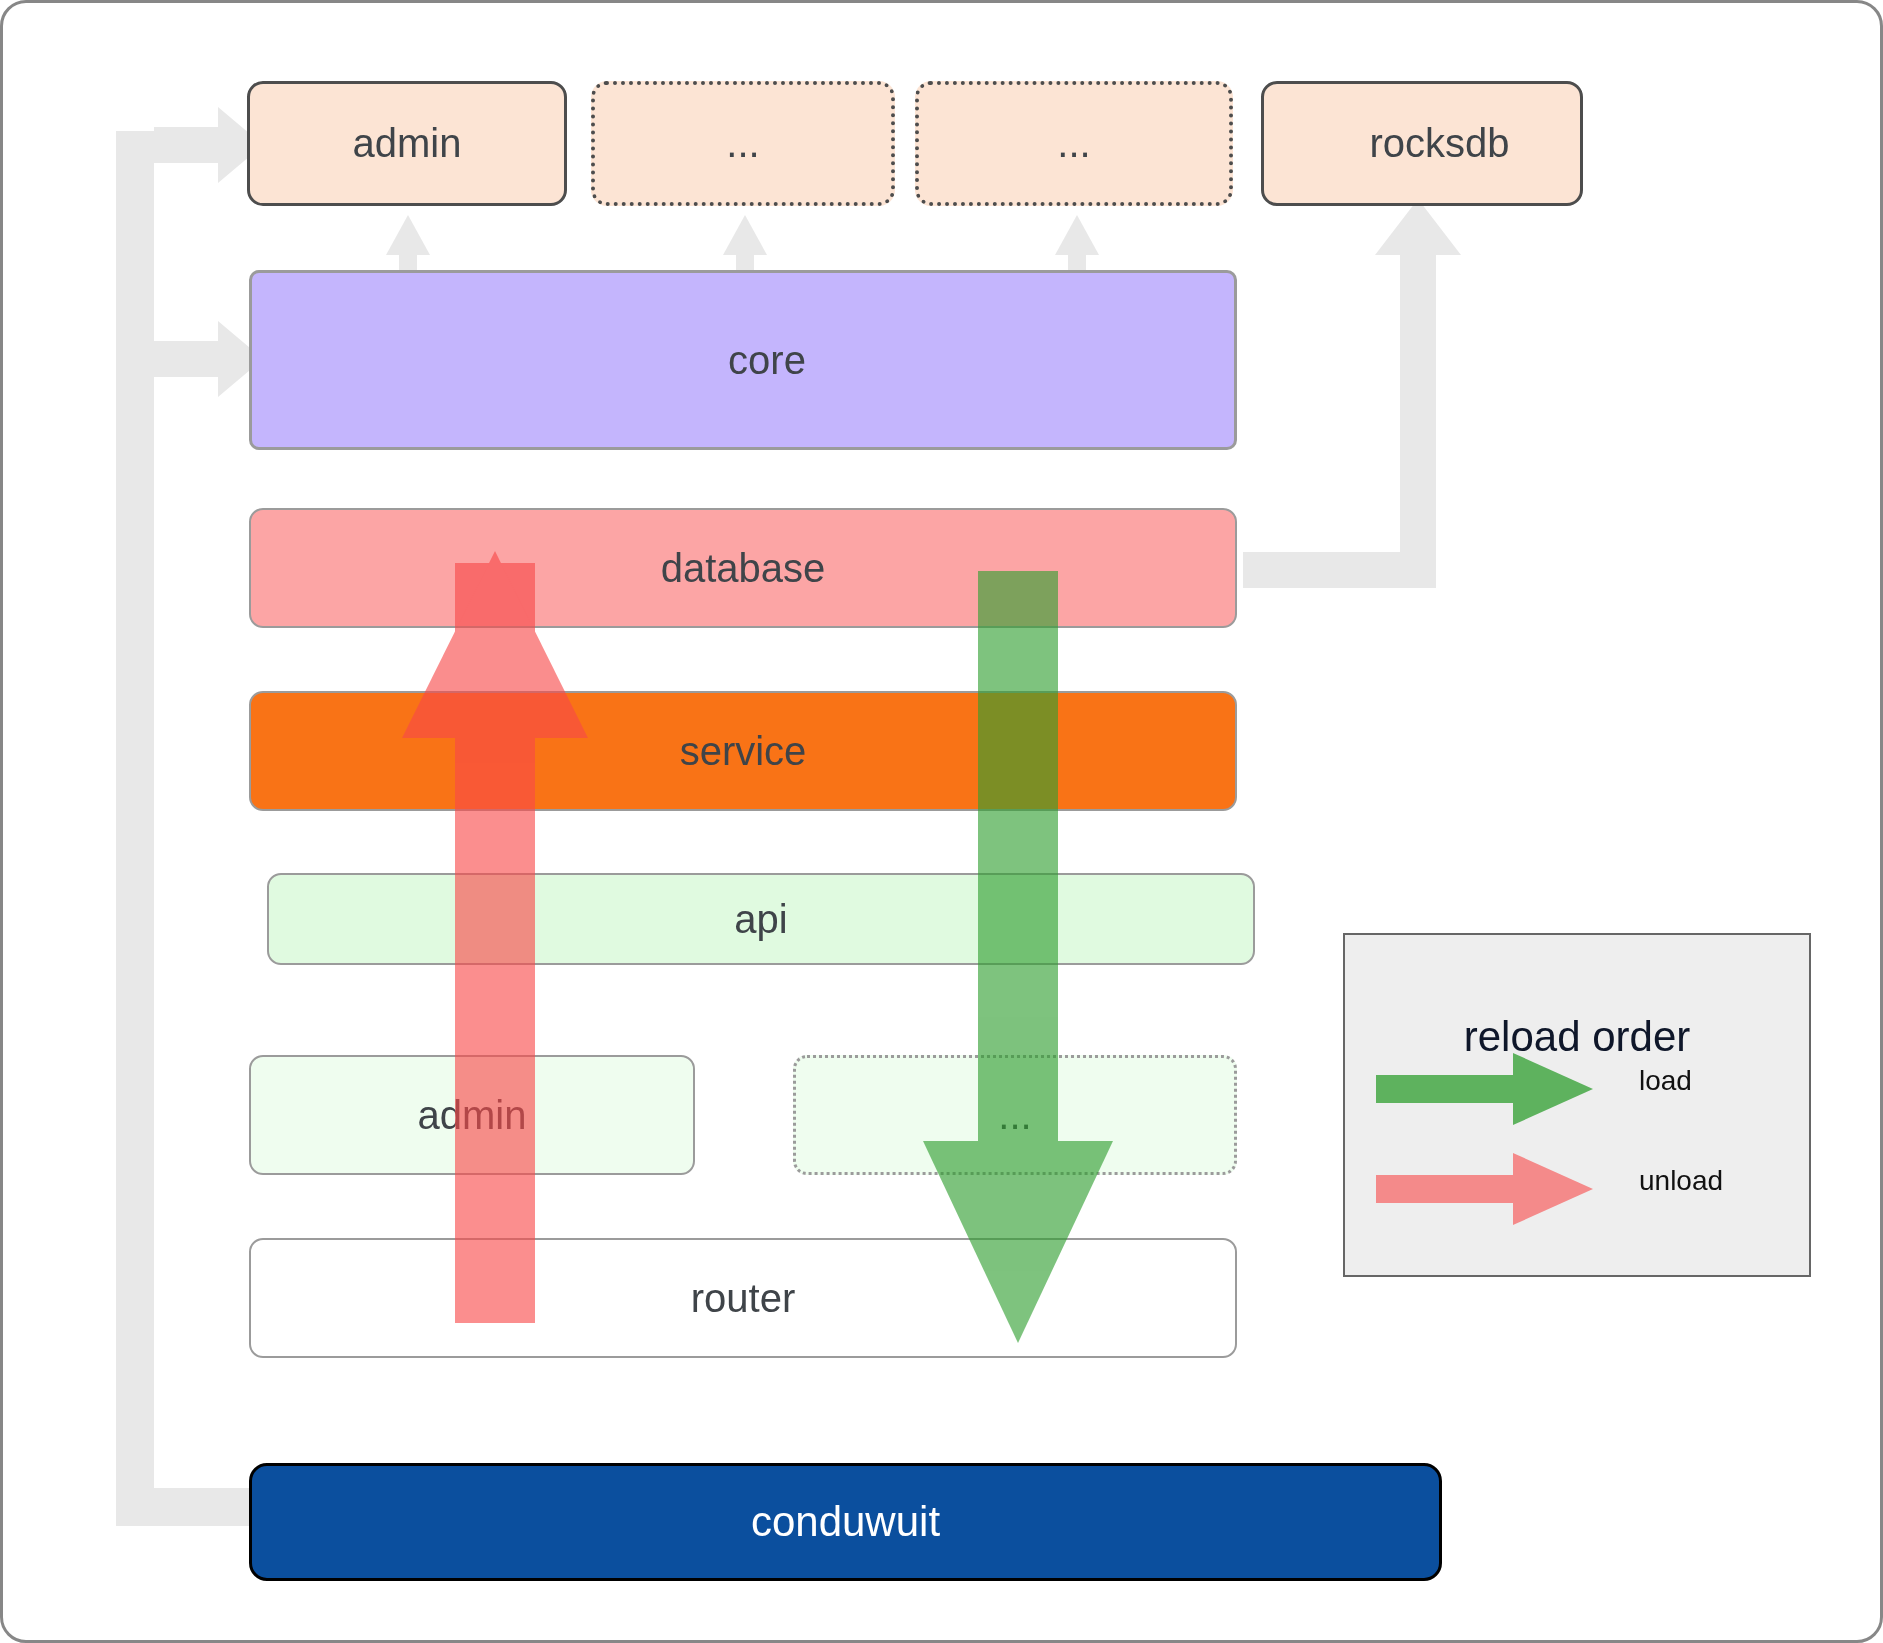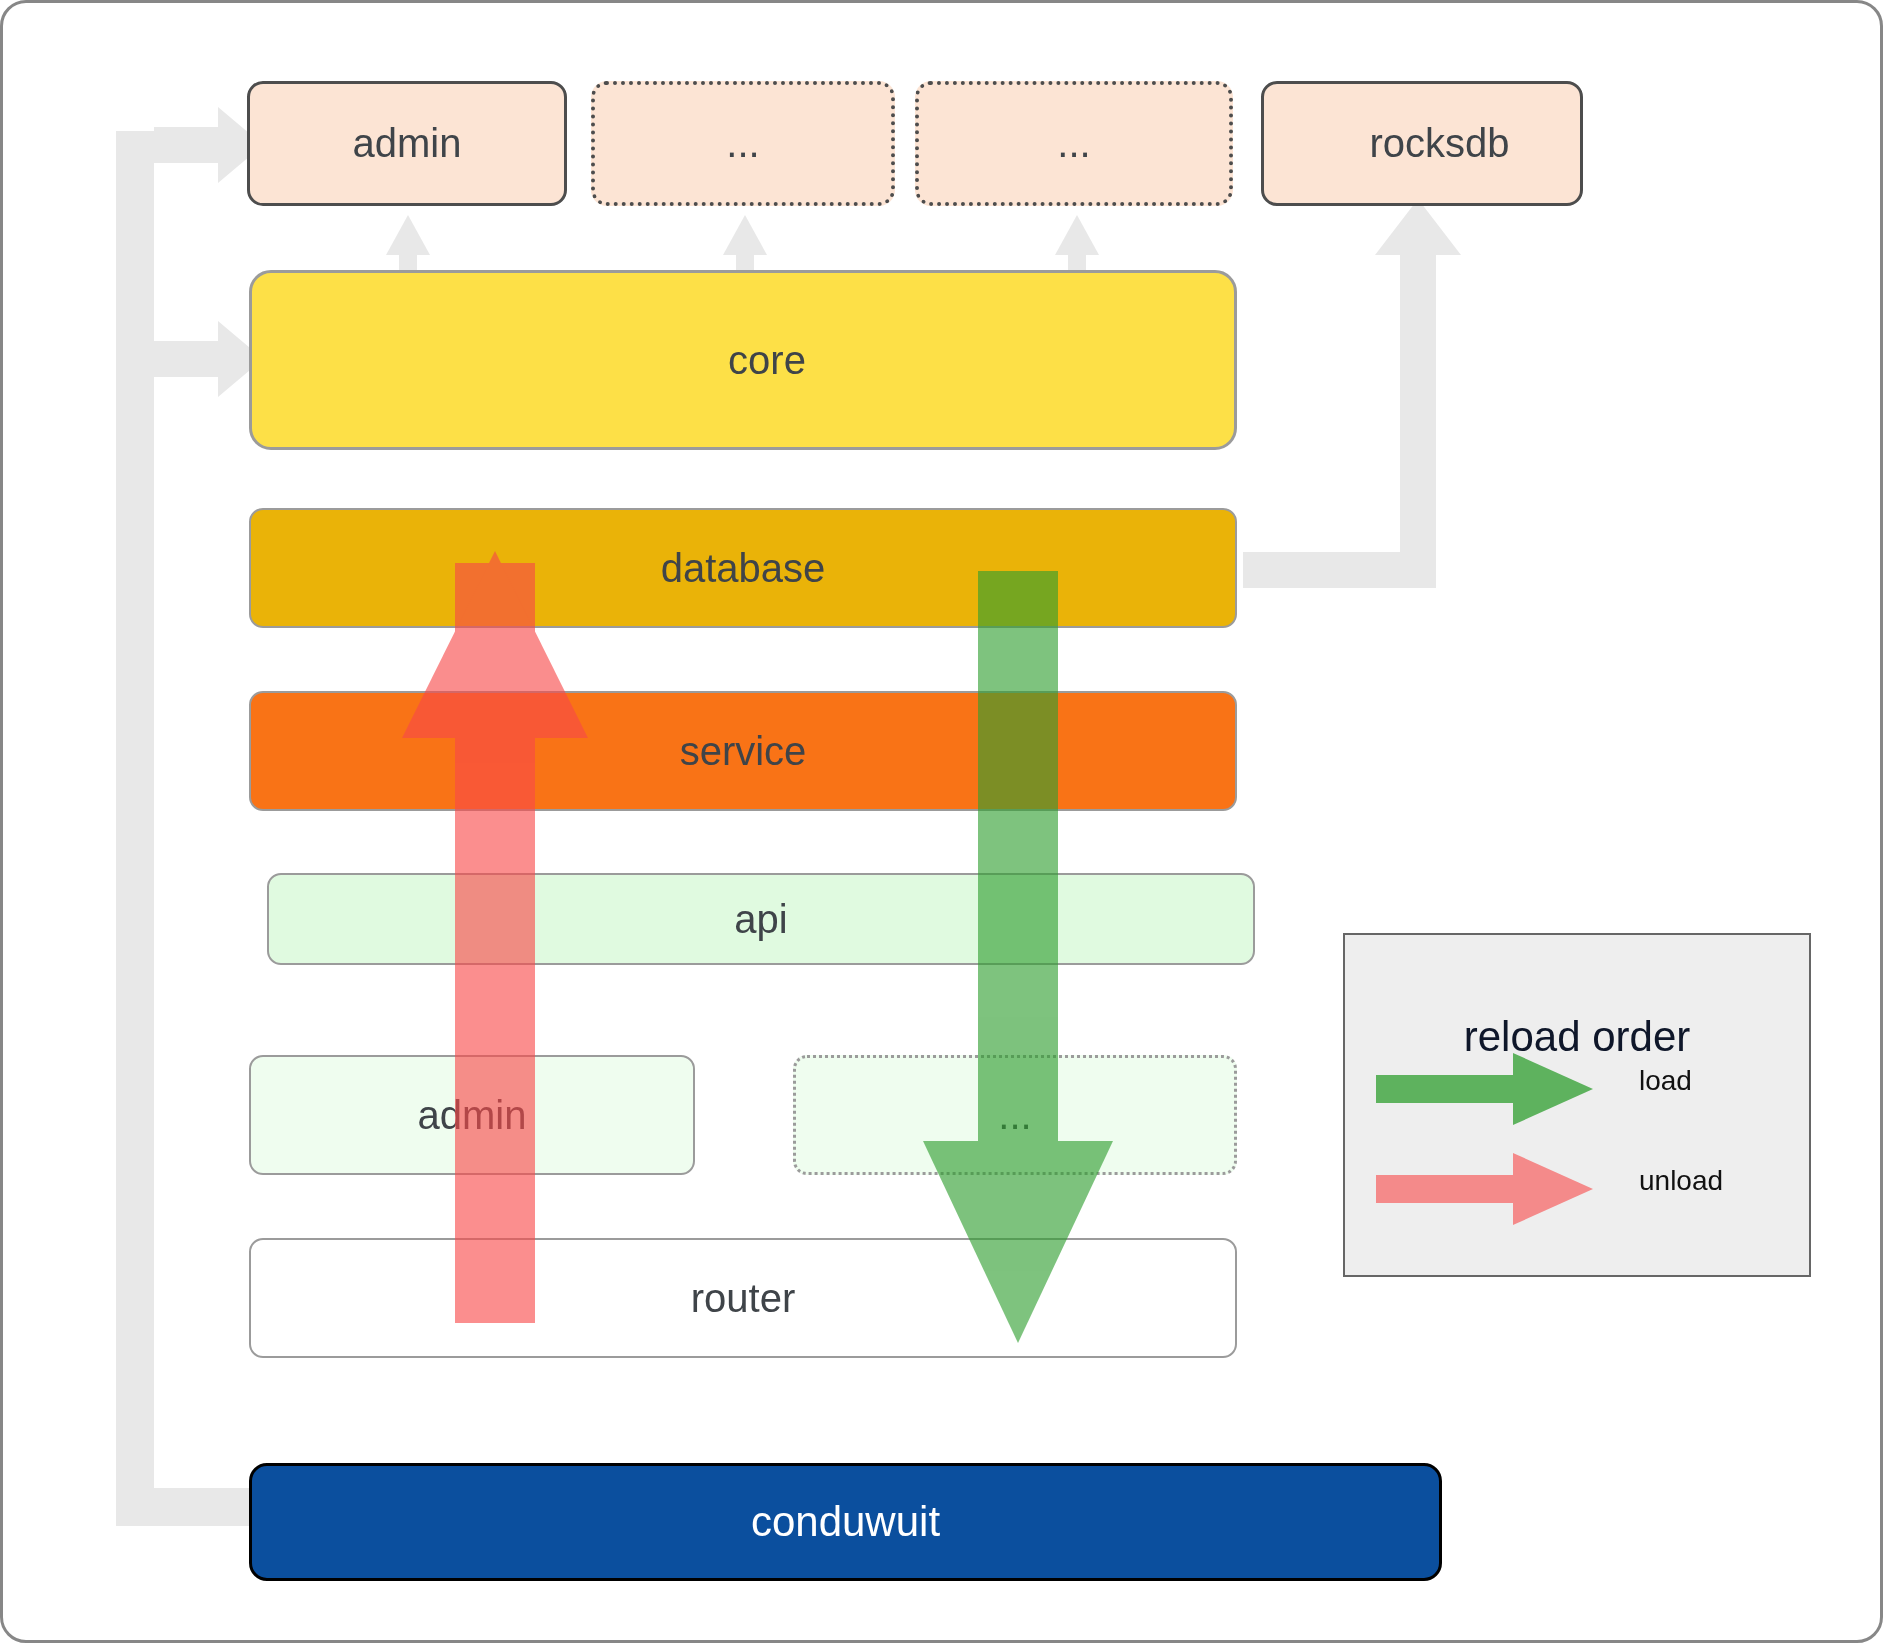--- a/index.html
+++ b/index.html
@@ -41,36 +41,36 @@
     border-radius: 16px;
     font-size: 40px;
   }
   .dep.dotted {
     border-style: dotted;
     border-width: 4px;
   }
 
   
   .core-box {
-    background: #fde047;
+    background: #c4b5fd;
     border: 3px solid #9b9b9b;
-    border-radius: 22px;
+    border-radius: 10px;
     font-size: 40px;
     padding-left: 48px;
   }
 
   
   .layer {
     border: 2px solid #9b9b9b;
     border-radius: 14px;
     font-size: 40px;
   }
   .layer.dotted { border-style: dotted; border-width: 3px; }
 
-  .lyr-database { background:#eab308; }
+  .lyr-database { background:#fca5a5; }
   .lyr-service  { background:#f97316;justify-content:center; }
   .lyr-api      { background:#e0fae0; }
   .lyr-admin    { background:#effdef; }
   .lyr-dots     { background:#effdef; }
   .lyr-router   { background:#ffffff; }
 
   
   .root-box {
     background: #0b4f9e;
     border: 3px solid #000000;

